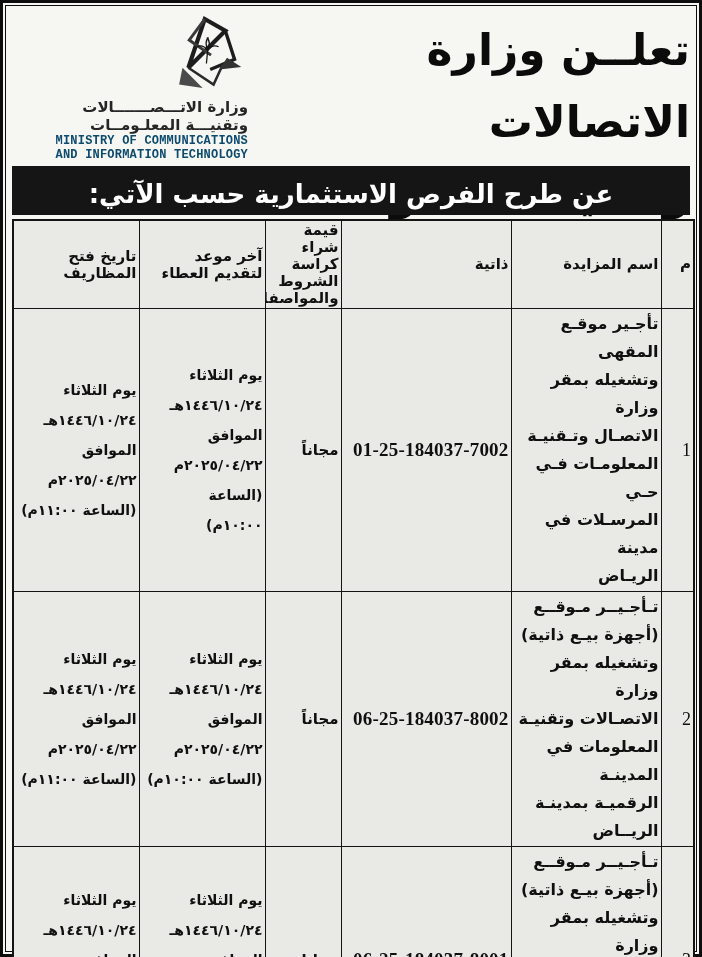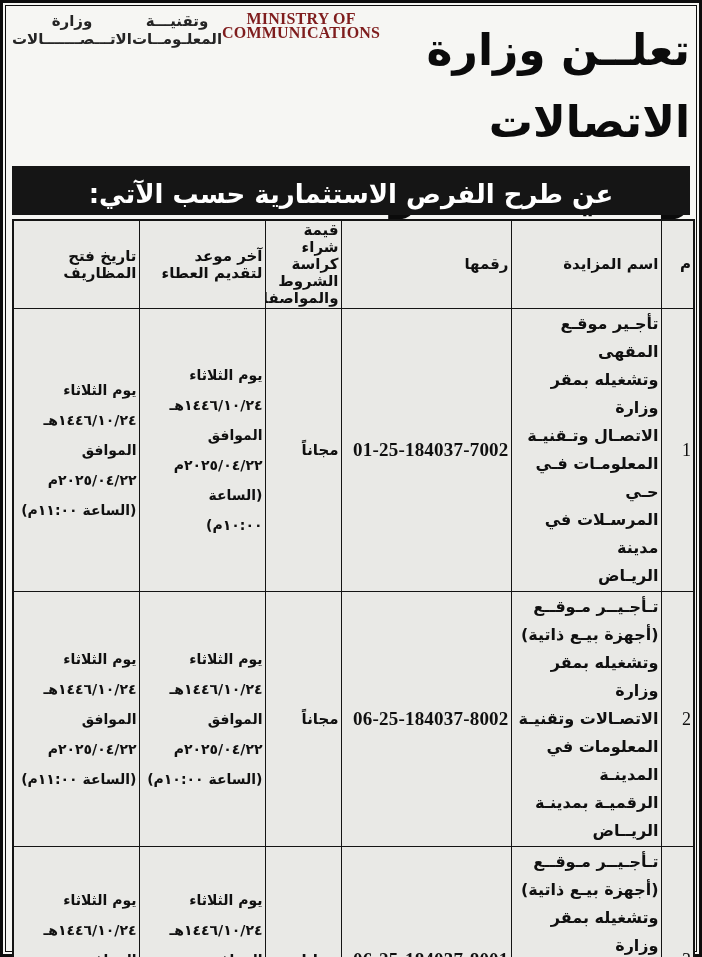--- a/index.html
+++ b/index.html
@@ -7,24 +7,24 @@
     width:702px;height:957px;box-sizing:border-box;
     border:3px solid #0d0d0d;background:#f6f6f3;padding:2px;
     font-family:"DejaVu Sans",sans-serif;
   }
   .frame{
     box-sizing:border-box;height:100%;border:1px solid #0d0d0d;
     padding:4px 6px 5px 6px;display:flex;flex-direction:column;
   }
   
   .ad-header{display:flex;flex-direction:row;height:154px;flex:0 0 auto;}
-  .logo-block{width:236px;display:flex;flex-direction:row;align-items:flex-start;padding-top:2px;}
+  .logo-block{width:236px;display:flex;flex-direction:column;align-items:flex-end;padding-top:2px;}
   .mark{height:84px;margin-top:2px;}
   .logo-ar{font-size:15px;font-weight:bold;color:#252525;line-height:18px;text-align:center;direction:rtl;}
-  .logo-en{font-family:Liberation Serif, serif;font-size:16px;font-weight:bold;color:#7f1d1d;line-height:14px;text-align:center;letter-spacing:0.2px;}
+  .logo-en{font-family:Liberation Mono, monospace;font-size:12px;font-weight:bold;color:#0c4a6e;line-height:14px;text-align:center;letter-spacing:0.2px;}
   .title-block{
     flex:1;direction:rtl;text-align:right;color:#0b0b0b;
     font-weight:bold;font-size:44px;line-height:72px;padding-top:4px;
   }
   
   .bar{
     background:#151515;color:#ffffff;text-align:center;font-weight:bold;
     direction:rtl;flex:0 0 auto;
   }
   .subtitle-bar{height:49px;line-height:56px;font-size:26px;margin-top:2px;}
@@ -73,20 +73,21 @@
             <line x1="104" y1="86" x2="101" y2="118"></line>
             <path d="M104 86 C96 76 86 74 78 78"></path>
             <path d="M104 86 C112 76 122 74 130 78"></path>
             <path d="M104 86 C98 72 100 62 106 56"></path>
             <path d="M104 86 C110 72 108 62 102 56"></path>
           </g>
         </svg>
         <div class="logo-ar">وزارة الاتـــصـــــــالات</div>
         <div class="logo-ar">وتقنيـــة المعلـومــات</div>
         <div class="logo-en">MINISTRY OF COMMUNICATIONS</div>
+        <div class="logo-en">AND INFORMATION TECHNOLOGY</div>
       </div>
       <div class="title-block">
         <div>تعلــن وزارة الاتصالات</div>
         <div>وتقنيـة المعلومـات</div>
       </div>
     </header>
 
     <div class="bar subtitle-bar">عن طرح الفرص الاستثمارية حسب الآتي:</div>
 
     <table class="tender" dir="rtl">
@@ -95,21 +96,21 @@
           <col style="width:150px">
           <col style="width:170px">
         <col style="width:76px">
           <col style="width:126px">
           <col style="width:126px">
       </colgroup>
       <thead>
         <tr>
           <th>م</th>
           <th>اسم المزايدة</th>
-          <th>رقمها</th>
+          <th>ذاتية</th>
           <th class="pre">قيمة شراء
 كراسة الشروط
 والمواصفات</th>
           <th>آخر موعد لتقديم العطاء</th>
           <th>تاريخ فتح المظاريف</th>
         </tr>
       </thead>
       <tbody>
         <tr>
           <td class="cell-index">1</td>

